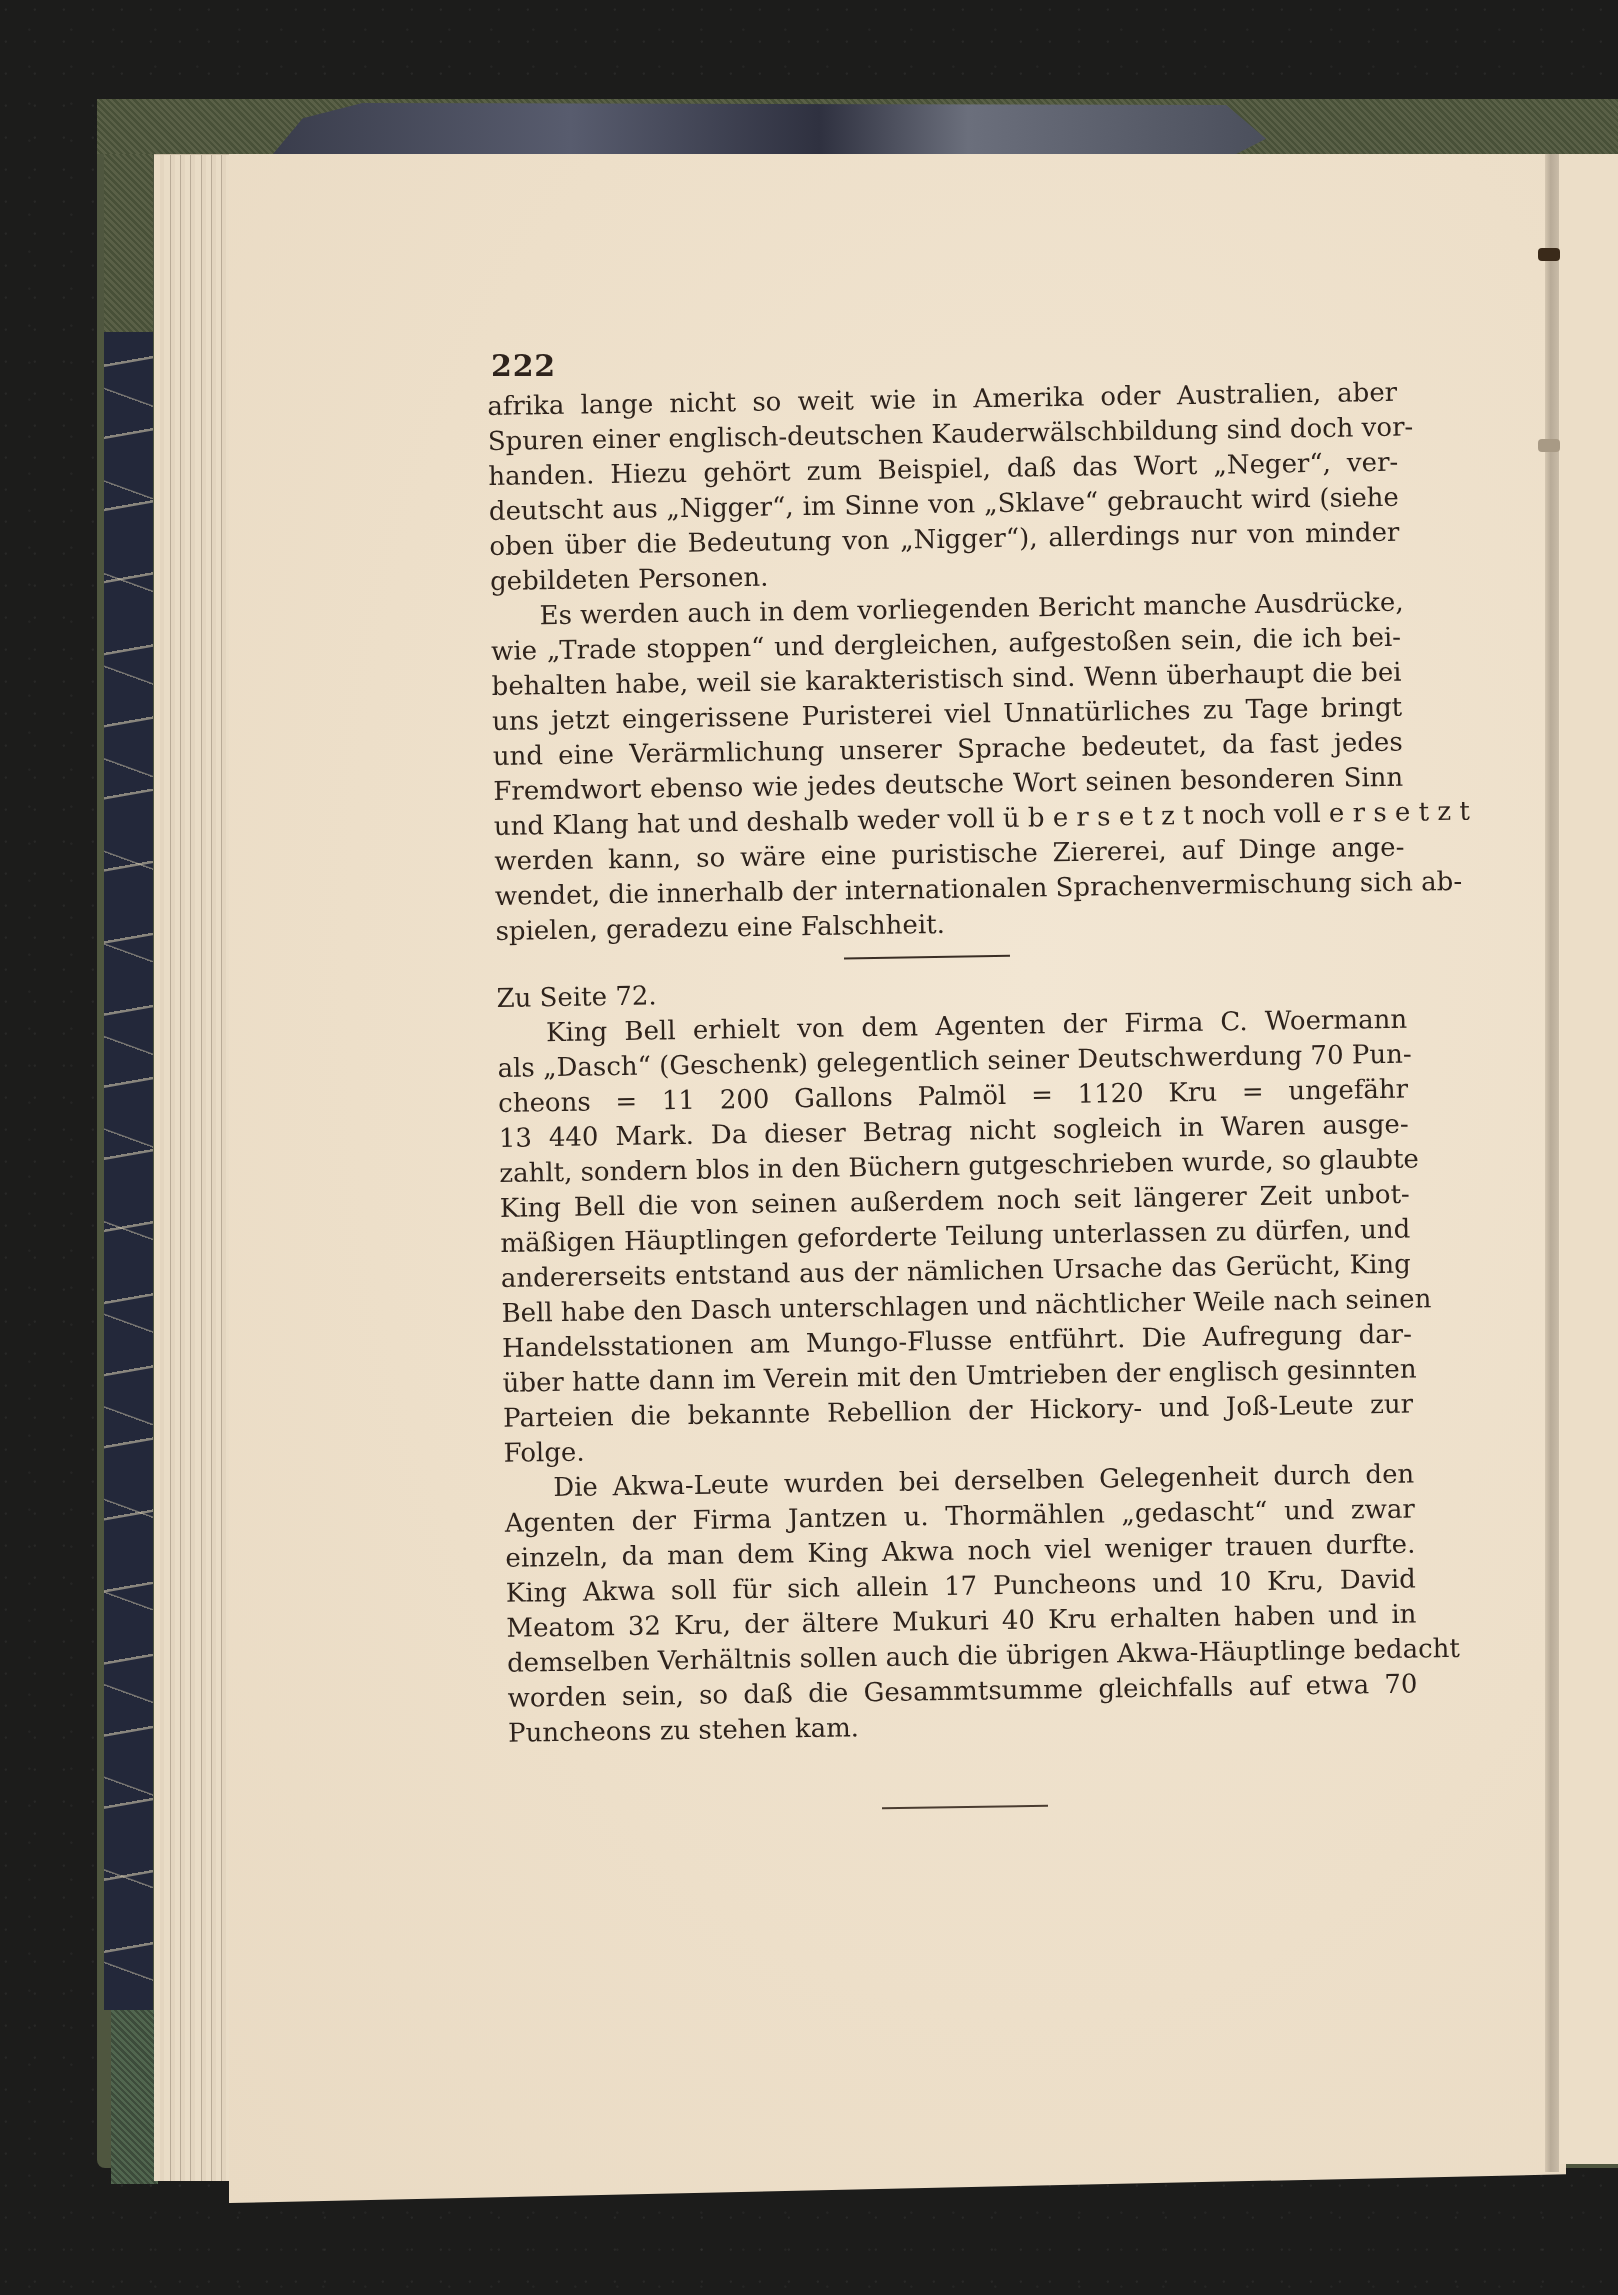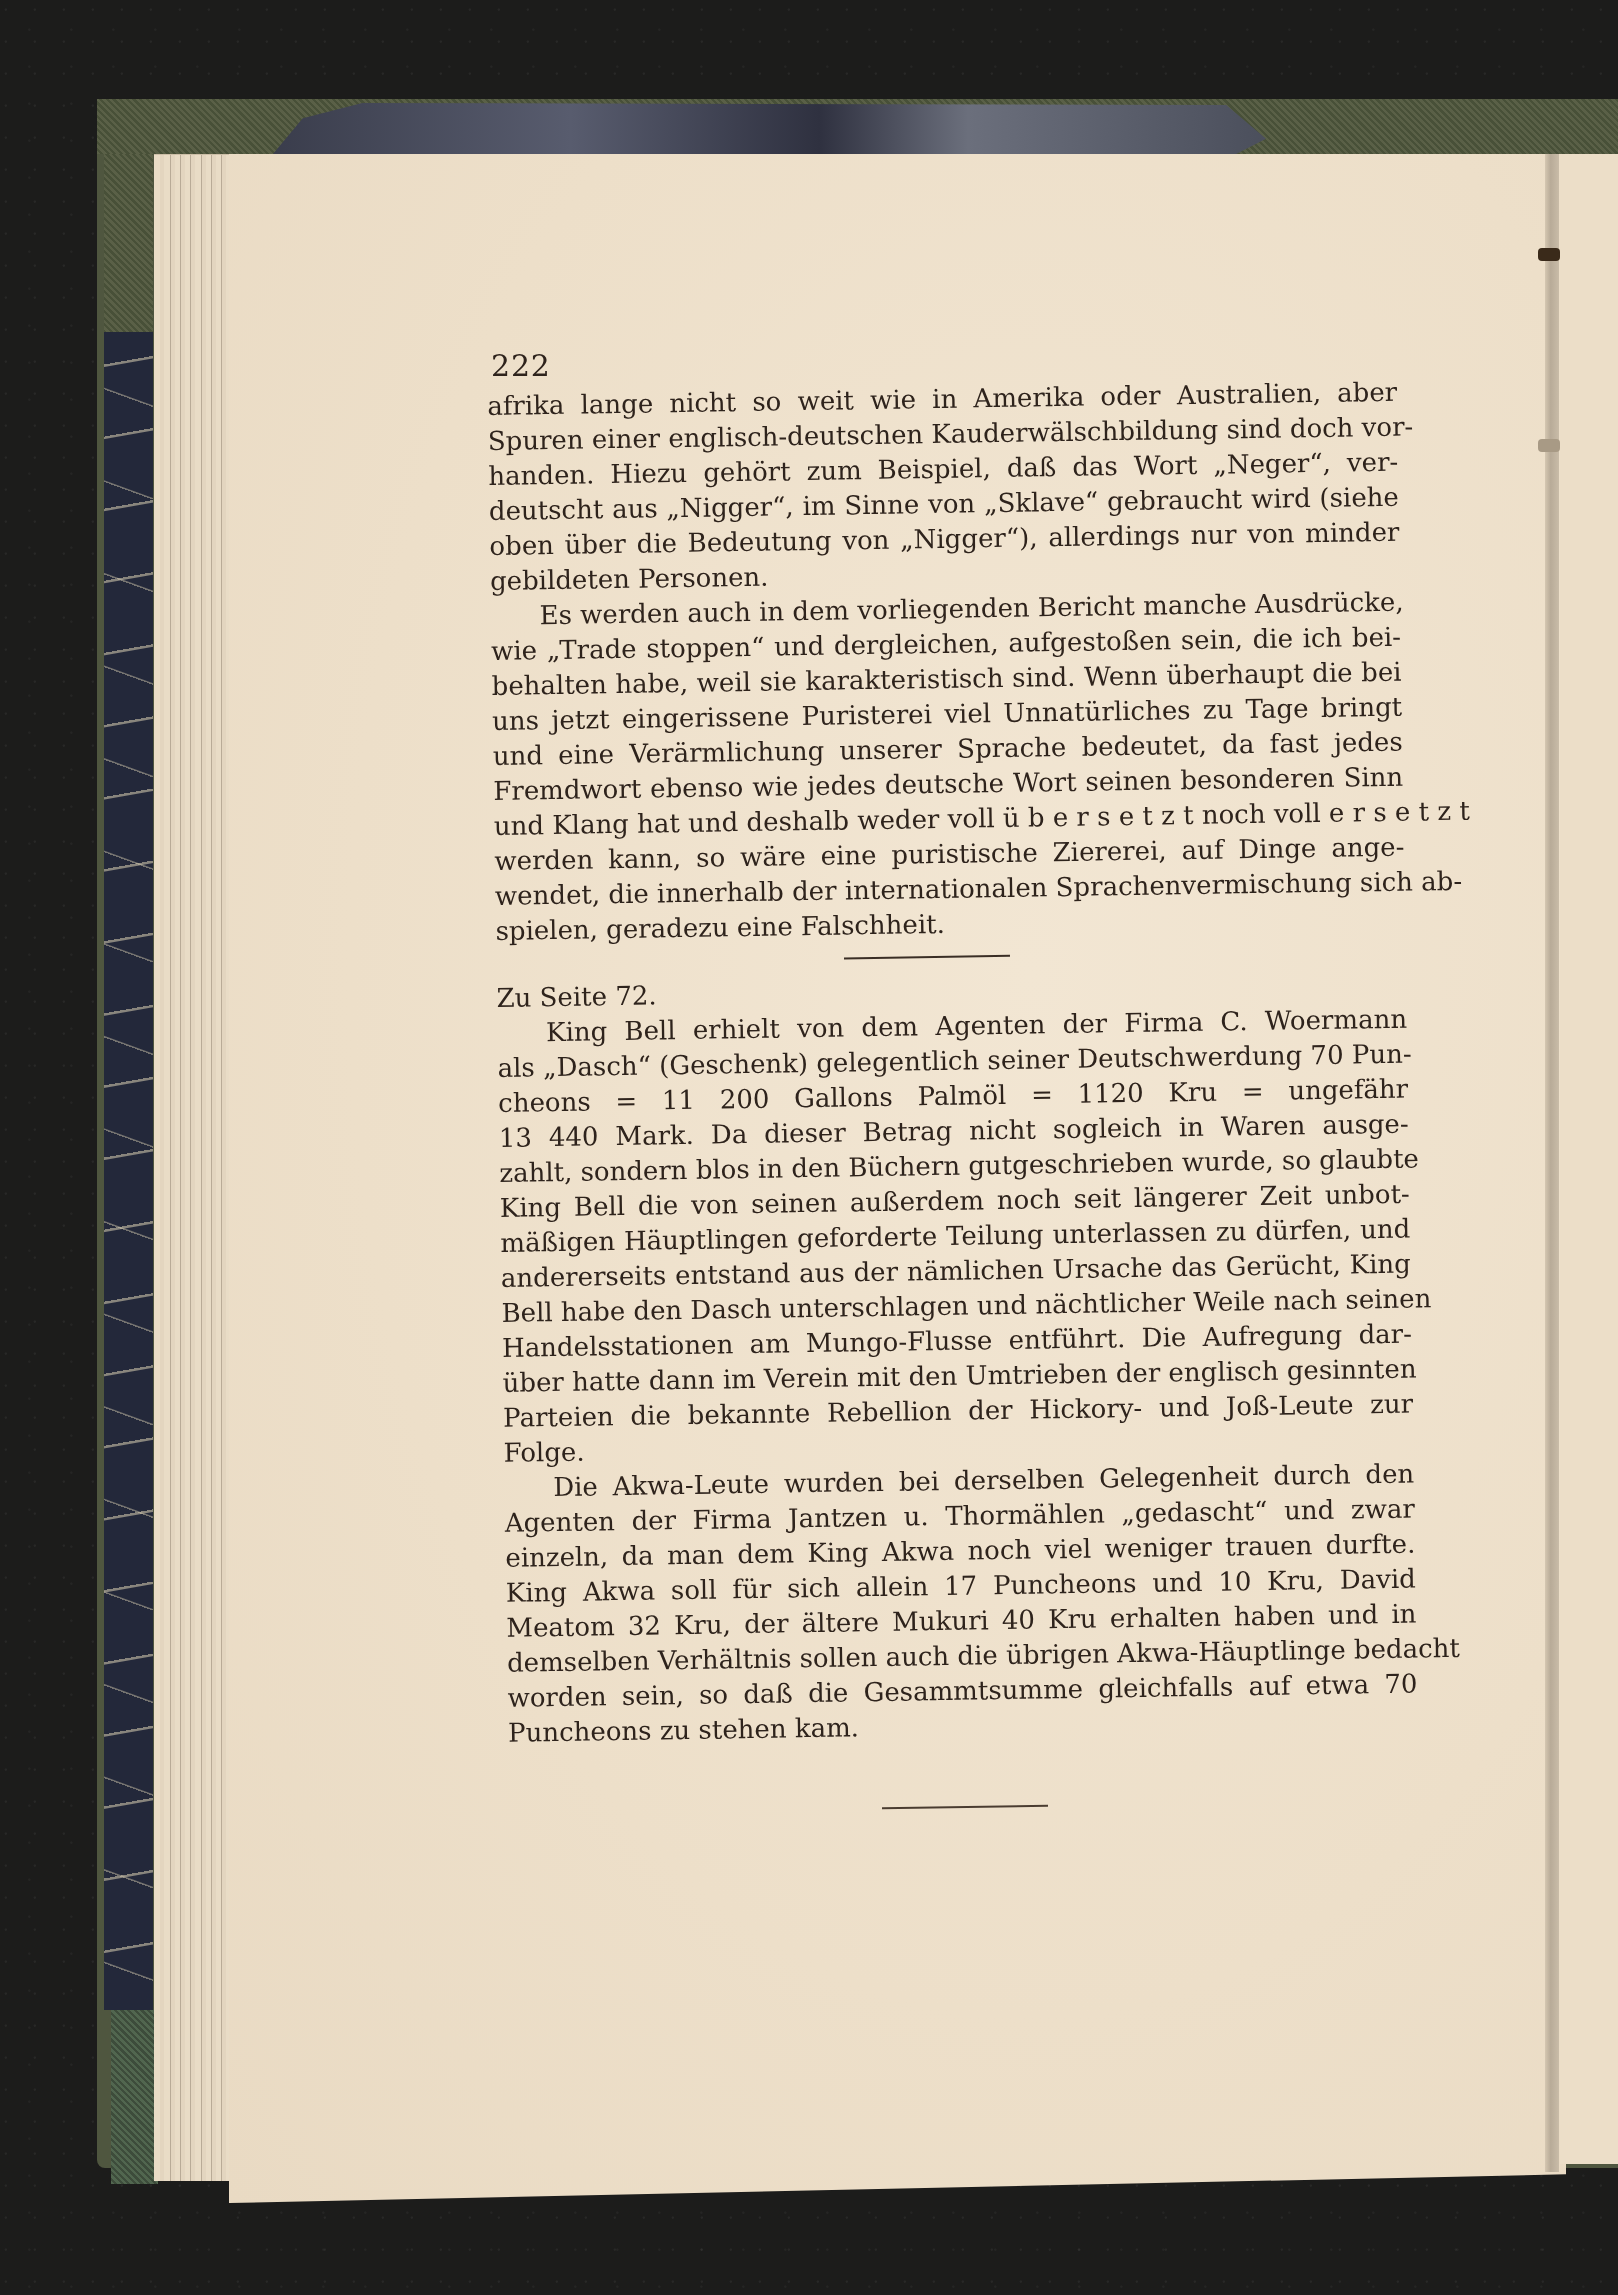--- a/index.html
+++ b/index.html
@@ -66,21 +66,21 @@
     background:linear-gradient(90deg,#d5c7b1,#b8ab98 40%,#c9bca8);
   }
   .right-page {
     position:absolute; left:1560px; top:154px; width:59px; height:2010px;
     background:#ecdec8;
   }
   .stitch { position:absolute; left:1538px; width:22px; height:12.7px; border-radius:4px; background:#3a2a1a; }
 
   .page-number {
     position:absolute; left:491px; top:348px;
-    font-family:"DejaVu Serif", serif; font-size:30px; font-weight:normal; color:#2e231c;
+    font-family:"DejaVu Serif", serif; font-size:30px; font-weight:bold; color:#2e231c;
     letter-spacing:0.8px;
   }
   .text-block {
     position:absolute; left:487px; top:389px; width:910px;
     color:#2e231c;
     font-family:"DejaVu Serif", serif;
     font-size:26px;
     transform:rotate(-0.9deg); transform-origin:left top;
   }
   .line {

